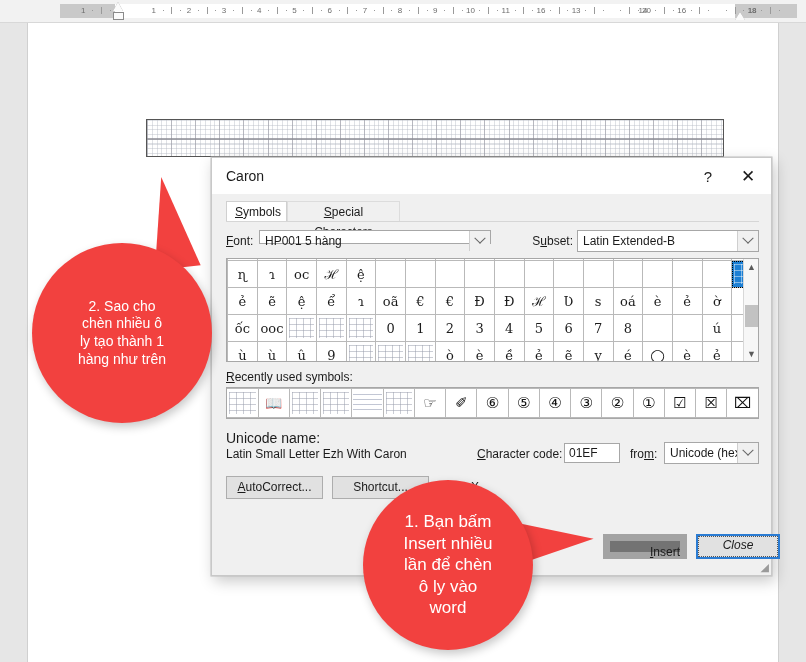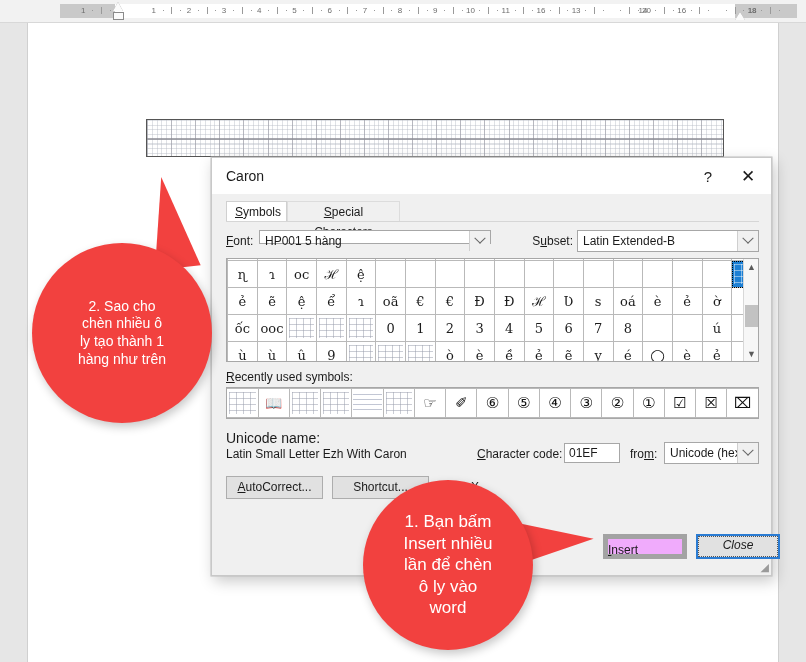--- a/index.html
+++ b/index.html
@@ -222,22 +222,22 @@
     position:absolute;height:23px;box-sizing:border-box;
     background:#e1e1e1;border:1px solid #adadad;
     font-size:12px;color:#1b1b1b;text-align:center;line-height:21px;
   }
   #btn-autocorrect{left:14px;top:318px;width:97px;}
   #btn-shortcut{left:120px;top:318px;width:97px;}
   #shortcutkey{position:absolute;left:226px;top:322px;font-size:12px;}
 
   #btn-insert{
     position:absolute;left:391px;top:376px;width:84px;height:25px;
-    background:#f0abfc;border:5px solid #a3a3a3;box-sizing:border-box;
-    font-size:12px;line-height:23px;text-align:left;
+    background:#737373;border:7px solid #a3a3a3;box-sizing:border-box;
+    font-size:12px;line-height:23px;text-align:right;
   }
   #btn-close-dlg{
     position:absolute;left:484px;top:376px;width:84px;height:25px;
     background:#e1e1e1;border:2px solid #2b7cd3;box-sizing:border-box;
     font-size:12px;line-height:19px;text-align:center;
   }
   #btn-close-dlg .inner{
     border:1px dotted #555;height:100%;box-sizing:border-box;line-height:17px;font-style:italic;
   }
   #dlg-resize{

